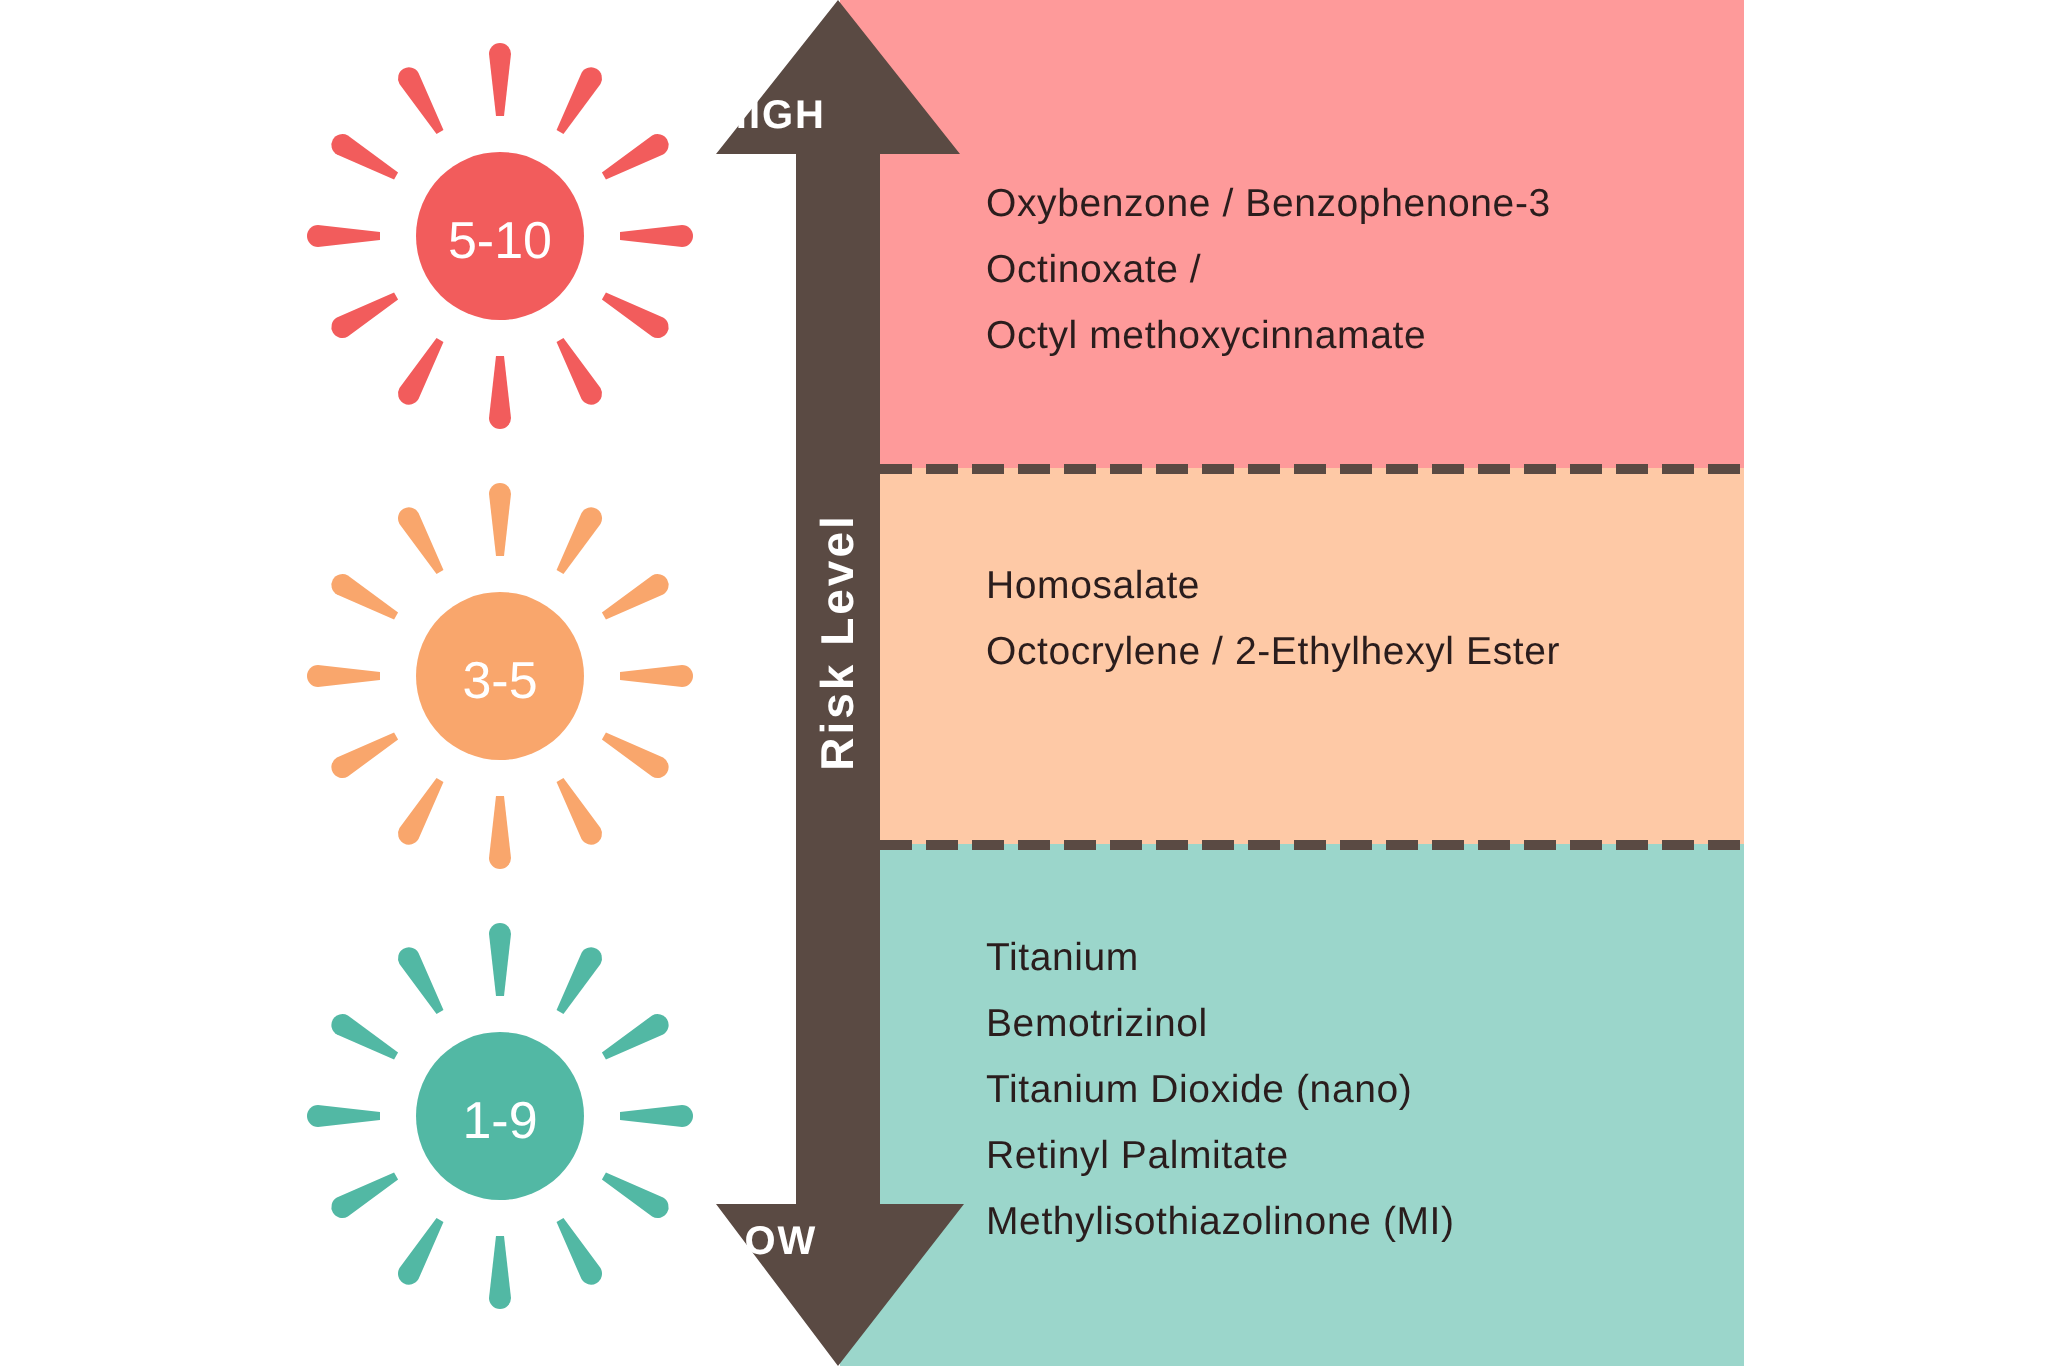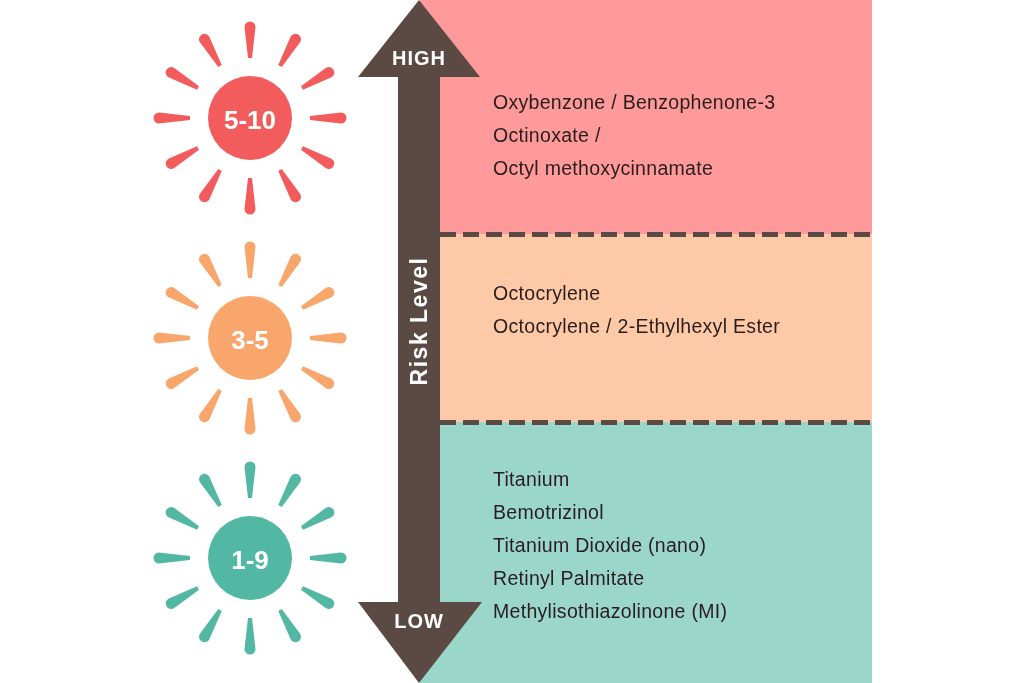--- a/index.html
+++ b/index.html
@@ -15,32 +15,32 @@
     .dash { position: absolute; left: 440px; width: 432px; height: 5px;
       background: repeating-linear-gradient(90deg, #5a4a43 0 16px, transparent 16px 23px); }
     .dash-1 { top: 232px; }
     .dash-2 { top: 420px; }
     .items { position: absolute; left: 493px; margin: 0; padding: 0; list-style: none; }
     .items li { font-size: 19.5px; line-height: 33px; color: #2a1d1d; letter-spacing: 0.3px; white-space: nowrap; }
     .items-high { top: 86px; }
     .items-mid { top: 277px; }
     .items-low { top: 463px; }
     svg.arrow { position: absolute; left: 0; top: 0; }
-    .arrow-label { position: absolute; color: #ffffff; font-weight: bold; font-size: 20px; letter-spacing: 1px; text-align: center; width: 120px; }
+    .arrow-label { position: absolute; color: #ffffff; font-weight: bold; font-size: 20px; letter-spacing: 1px; width: 120px; }
     .label-high { left: 359px; top: 47px; }
     .label-low { left: 359px; top: 610px; }
     .risk-label {
       position: absolute; left: 419px; top: 321px;
       transform: translate(-50%, -50%) rotate(-90deg);
       color: #ffffff; font-weight: bold; font-size: 23px; letter-spacing: 1.5px; white-space: nowrap;
     }
     .sun { position: absolute; width: 200px; height: 200px; }
     .sun svg { position: absolute; left: 0; top: 0; }
     .sun-text { position: absolute; left: 0; top: 0; width: 200px; height: 200px; line-height: 200px; text-align: center;
-      color: #ffffff; font-weight: bold; font-size: 26px; }
+      color: #ffffff; font-weight: normal; font-size: 26px; }
     .sun-high { left: 150px; top: 20px; }
     .sun-mid  { left: 150px; top: 240px; }
     .sun-low  { left: 150px; top: 460px; }
   </style>
 </head>
 <body>
 
 <div class="band band-high"></div>
 <div class="band band-mid"></div>
 <div class="band band-low"></div>
@@ -54,21 +54,21 @@
 <div class="arrow-label label-high">HIGH</div>
 <div class="arrow-label label-low">LOW</div>
 <div class="risk-label">Risk Level</div>
 
 <ul class="items items-high">
   <li>Oxybenzone / Benzophenone-3</li>
   <li>Octinoxate /</li>
   <li>Octyl methoxycinnamate</li>
 </ul>
 <ul class="items items-mid">
-  <li>Octocrylene</li>
+  <li>Homosalate</li>
   <li>Octocrylene / 2-Ethylhexyl Ester</li>
 </ul>
 <ul class="items items-low">
   <li>Titanium</li>
   <li>Bemotrizinol</li>
   <li>Titanium Dioxide (nano)</li>
   <li>Retinyl Palmitate</li>
   <li>Methylisothiazolinone (MI)</li>
 </ul>
 

